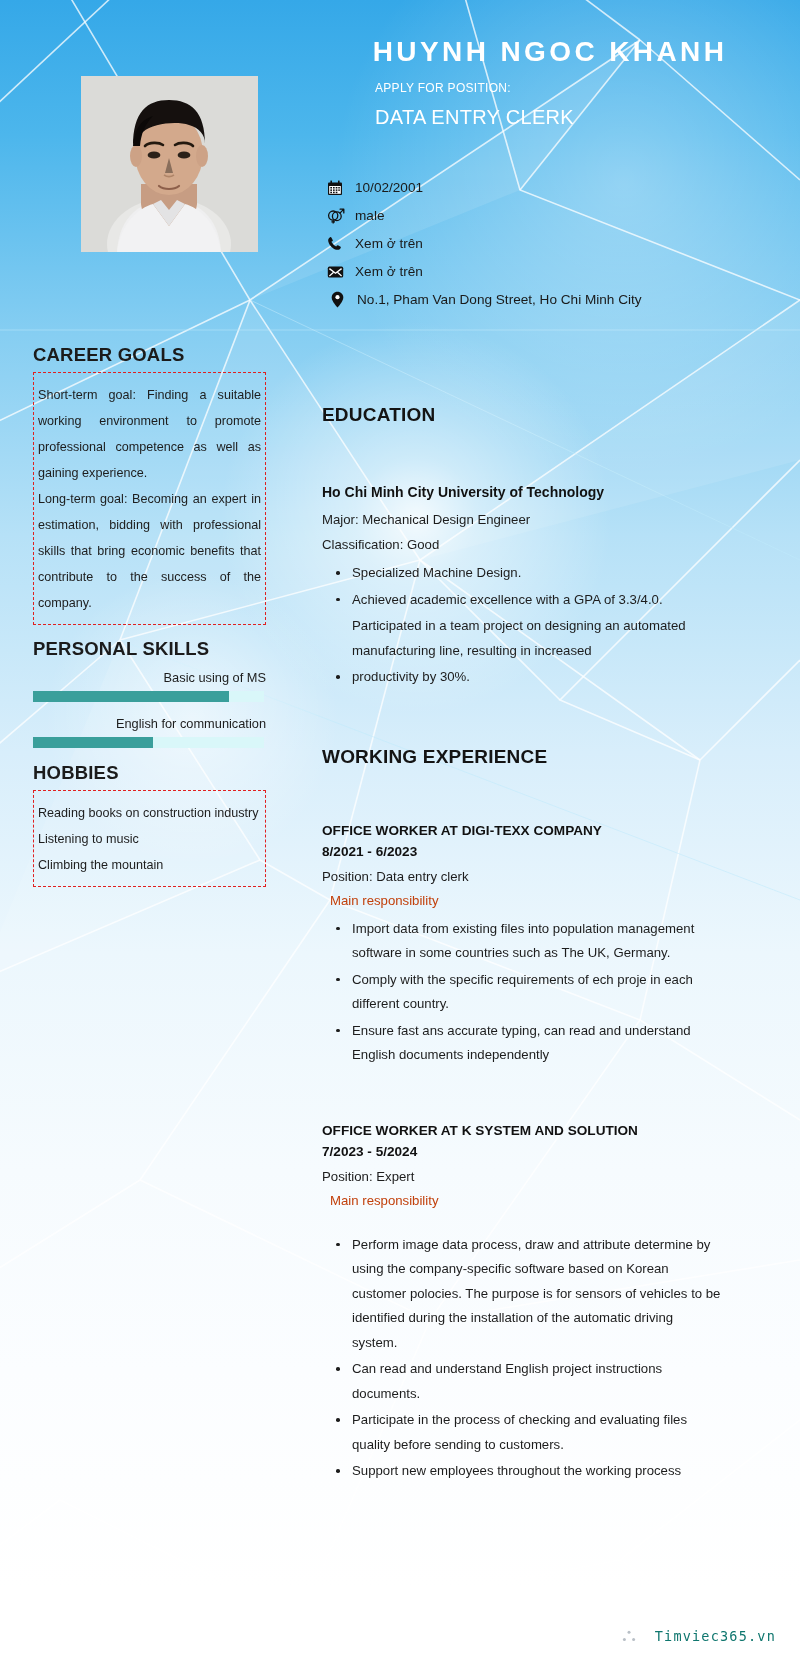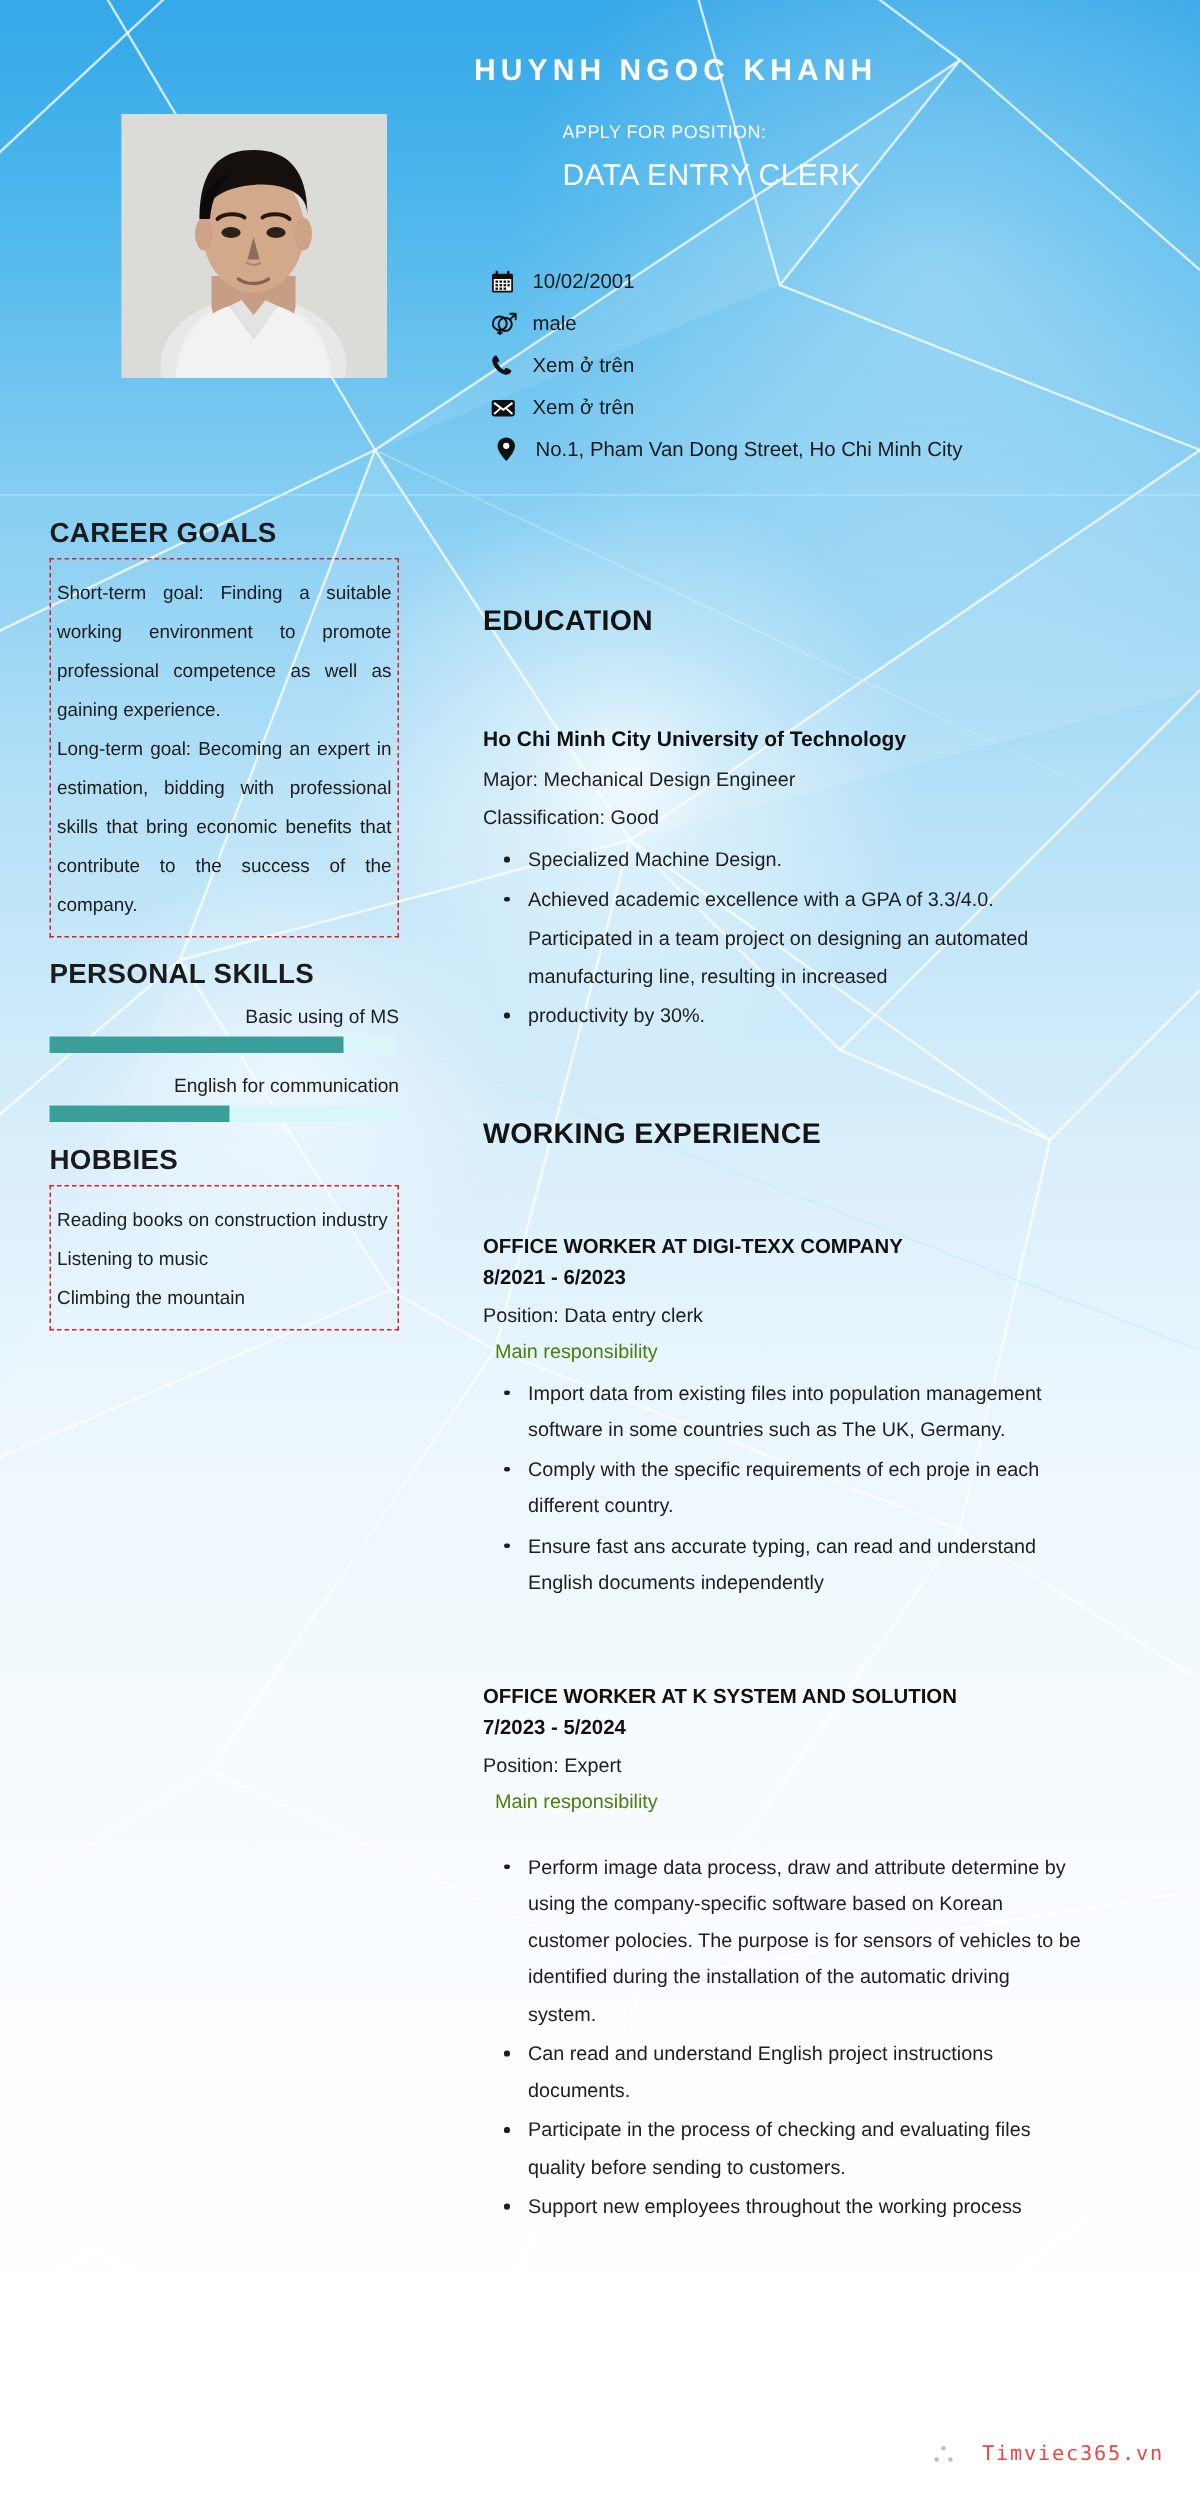--- a/index.html
+++ b/index.html
@@ -41,25 +41,25 @@
   .bg-radial {
     background:
       radial-gradient(circle at 52% 31%, rgba(255,255,255,0.85) 0%, rgba(255,255,255,0.45) 5%, rgba(255,255,255,0.0) 16%),
       radial-gradient(circle at 24% 43%, rgba(255,255,255,0.55) 0%, rgba(255,255,255,0.0) 13%),
       radial-gradient(circle at 78% 11%, rgba(255,255,255,0.35) 0%, rgba(255,255,255,0.0) 18%);
   }
 
   
   .name {
     position: absolute;
-    left: 316px; top: 36px;
+    left: 330px; top: 36px;
     width: 440px;
-    text-align: left;
+    text-align: center;
     color: #ffffff;
-    font-size: 20px;
+    font-size: 28px;
     font-weight: bold;
     letter-spacing: 3.4px;
     white-space: nowrap;
   }
   .apply-label {
     position: absolute;
     left: 375px; top: 81px;
     color: #ffffff;
     font-size: 12px;
     letter-spacing: 0.3px;
@@ -209,31 +209,31 @@
     line-height: 21px;
   }
   .job-dates {
     font-size: 13.6px;
     font-weight: bold;
     color: #111;
     line-height: 21px;
     margin-bottom: 3px;
   }
   .job-pos { font-size: 13.2px; color: #1d1d1d; line-height: 24px; }
-  .job-main { font-size: 13.2px; color: #4d7c0f; line-height: 24px; padding-left: 8px; }
+  .job-main { font-size: 13.2px; color: #c2410c; line-height: 24px; padding-left: 8px; }
   .job-gap { height: 16px; }
 
   
   .watermark {
     position: absolute;
     right: 24px; bottom: 28px;
     display: flex;
     align-items: center;
     gap: 19px;
-    color: #ef4444;
+    color: #0f766e;
     font-size: 13.5px;
     letter-spacing: 1.2px;
     font-family: "DejaVu Sans Mono", monospace;
   }
   .wm-mark { display: block; }
 </style>
 </head>
 <body>
 
 <div id="page">

